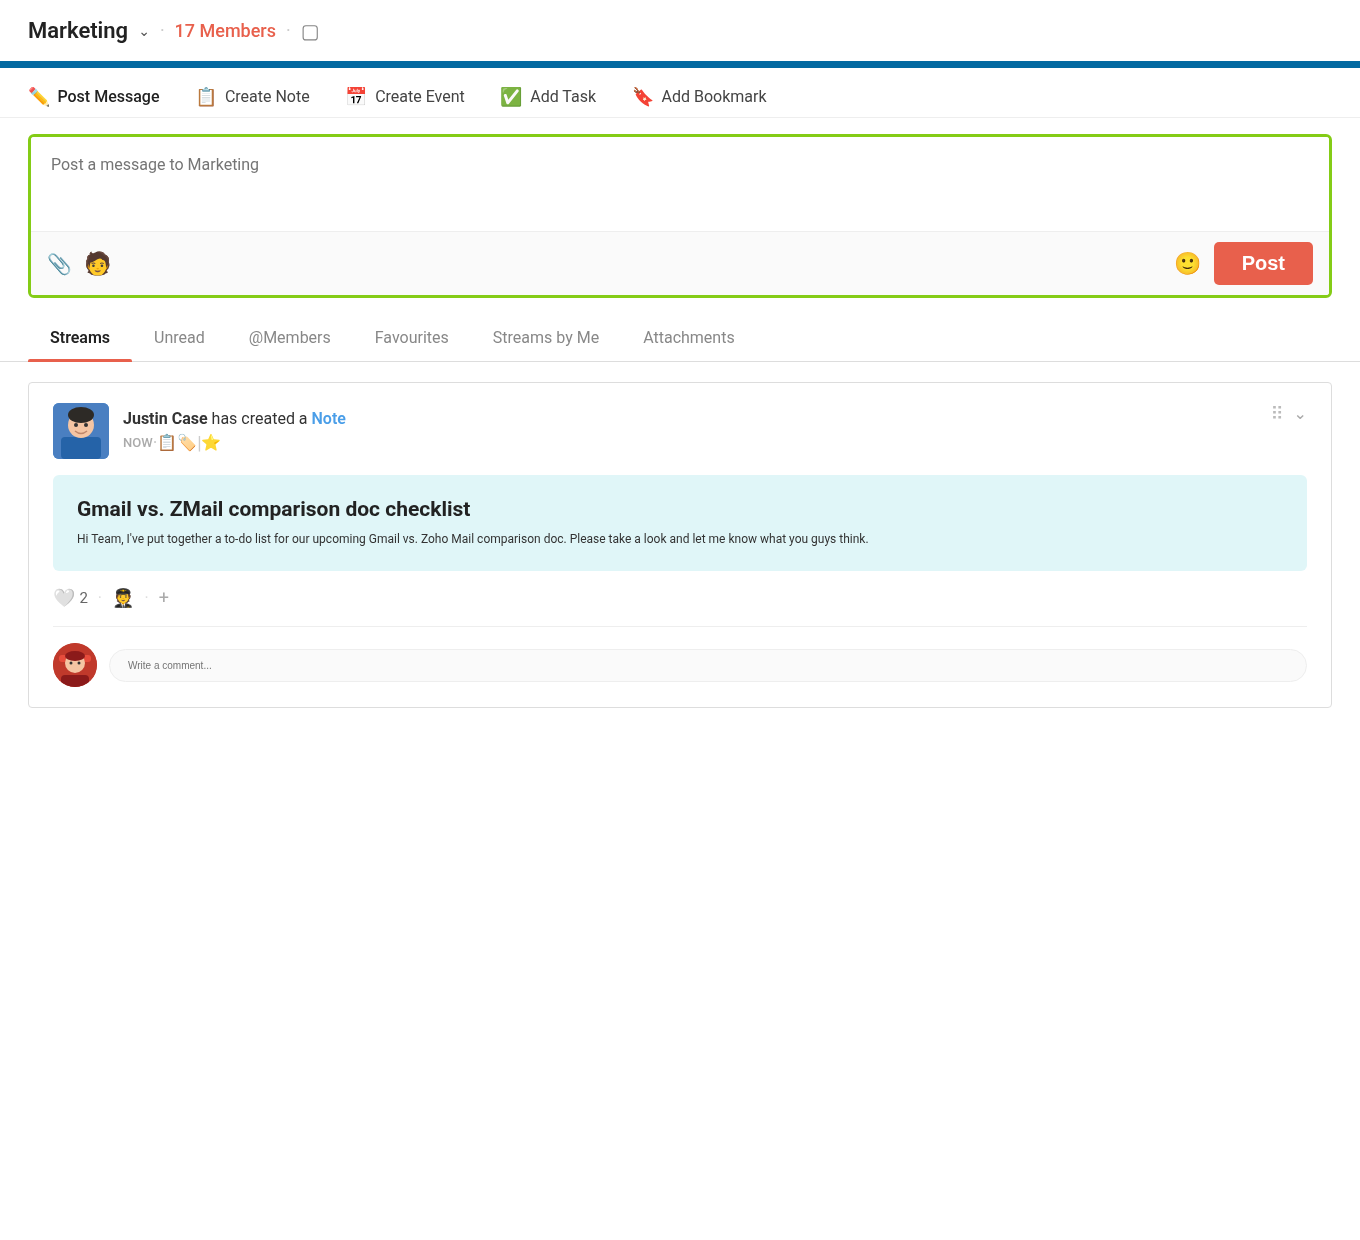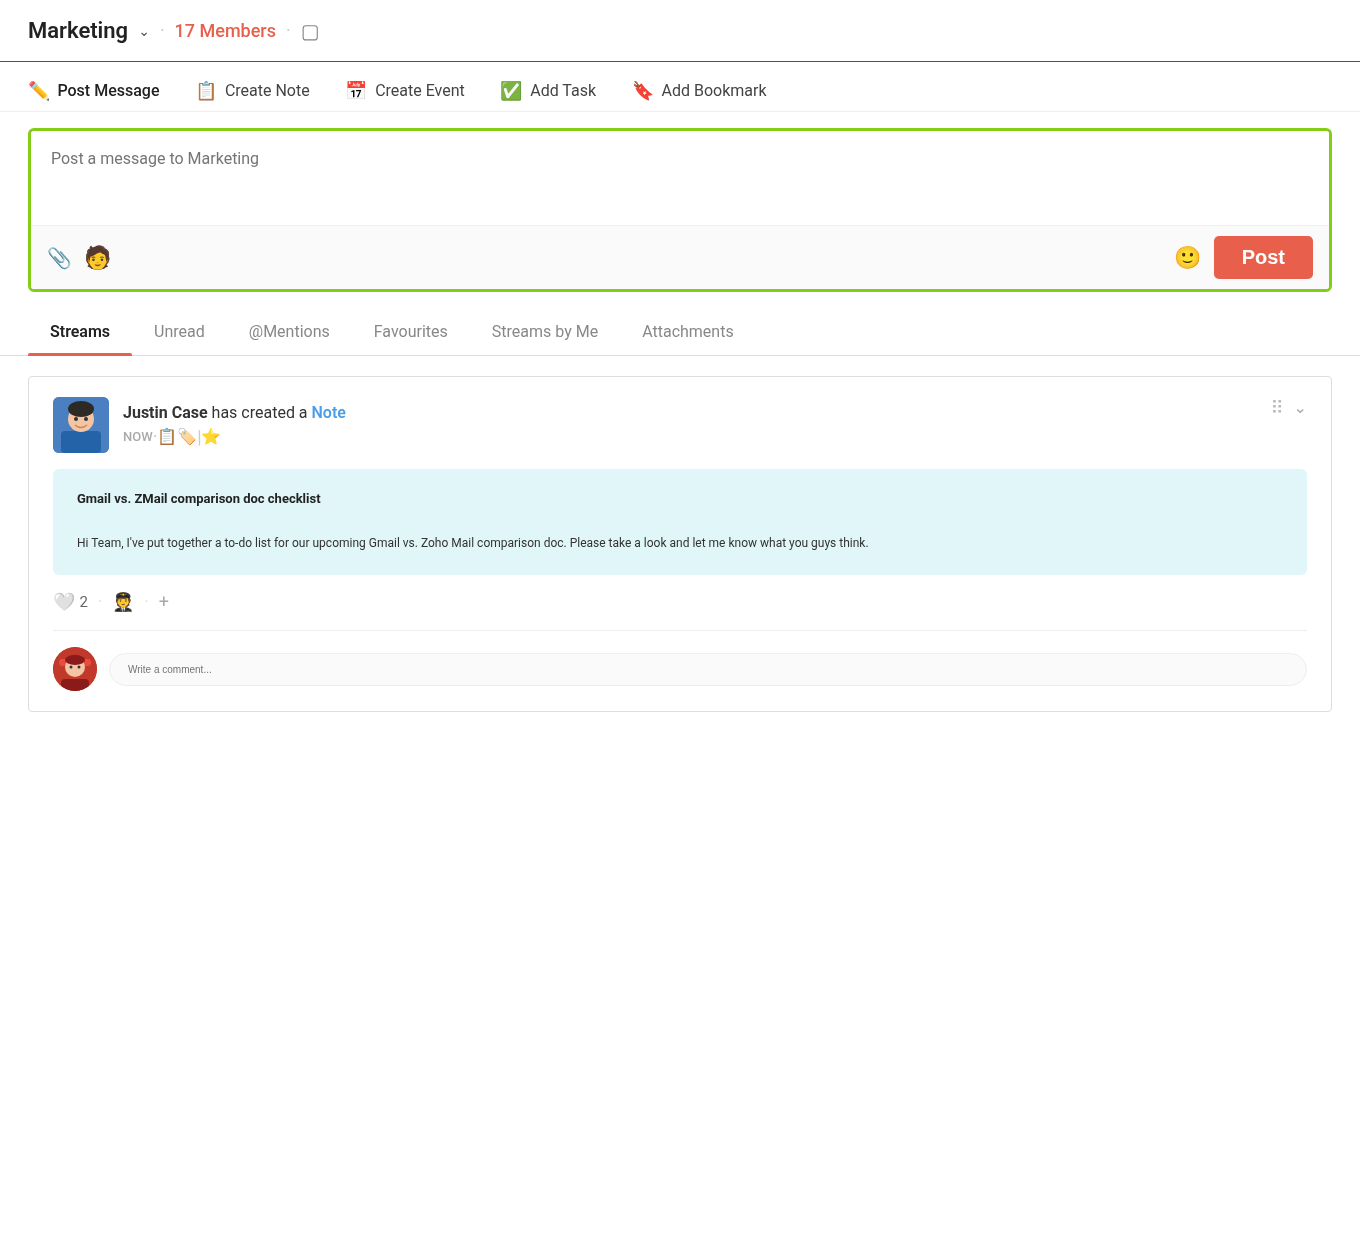--- a/index.html
+++ b/index.html
@@ -9,21 +9,21 @@
       color: #333;
       width: 1360px;
       min-height: 1240px;
     }
 
     
     .top-header {
       display: flex;
       align-items: center;
       padding: 18px 28px;
-      border-bottom: 1px solid #0369a1;
+      border-bottom: 7px solid #0369a1;
       gap: 10px;
     }
     .channel-name {
       font-size: 22px;
       font-weight: 600;
       color: #222;
     }
     .chevron-icon {
       font-size: 14px;
       color: #555;
@@ -247,24 +247,24 @@
     }
 
     
     .note-card {
       background: #e0f6f8;
       border-radius: 6px;
       padding: 22px 24px;
       margin: 16px 0;
     }
     .note-title {
-      font-size: 13px;
+      font-size: 21px;
       font-weight: 700;
       color: #222;
-      margin-bottom: 28px;
+      margin-bottom: 9px;
     }
     .note-body {
       font-size: 12px;
       color: #333;
       line-height: 1.6;
     }
 
     
     .reactions-bar {
       display: flex;
@@ -382,21 +382,21 @@
 </div>
 
 <div class="tabs-bar">
   <div class="tab-item active">
     <span>Streams</span>
   </div>
   <div class="tab-item">
     <span>Unread</span>
   </div>
   <div class="tab-item">
-    <span>@Mentions</span>
+    <span>@Members</span>
   </div>
   <div class="tab-item">
     <span>Favourites</span>
   </div>
   <div class="tab-item">
     <span>Streams by Me</span>
   </div>
   <div class="tab-item">
     <span>Attachments</span>
   </div>

